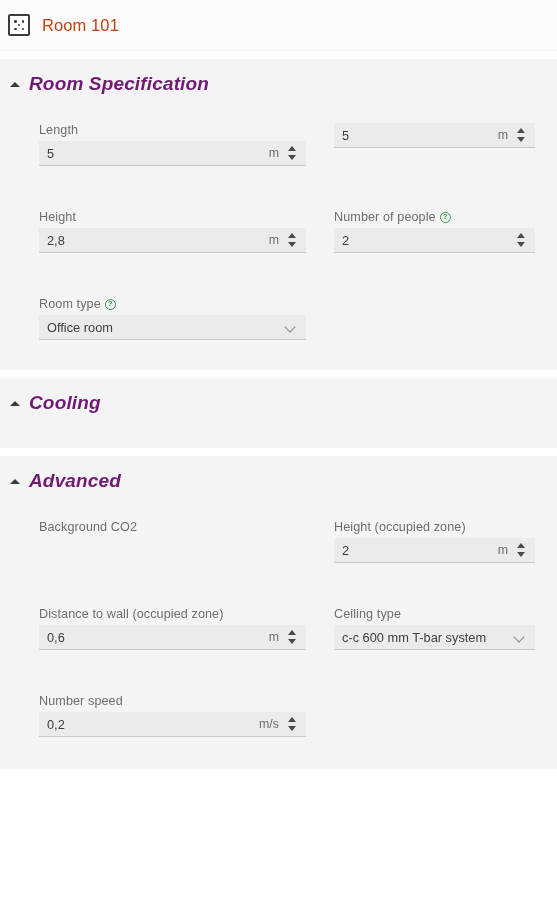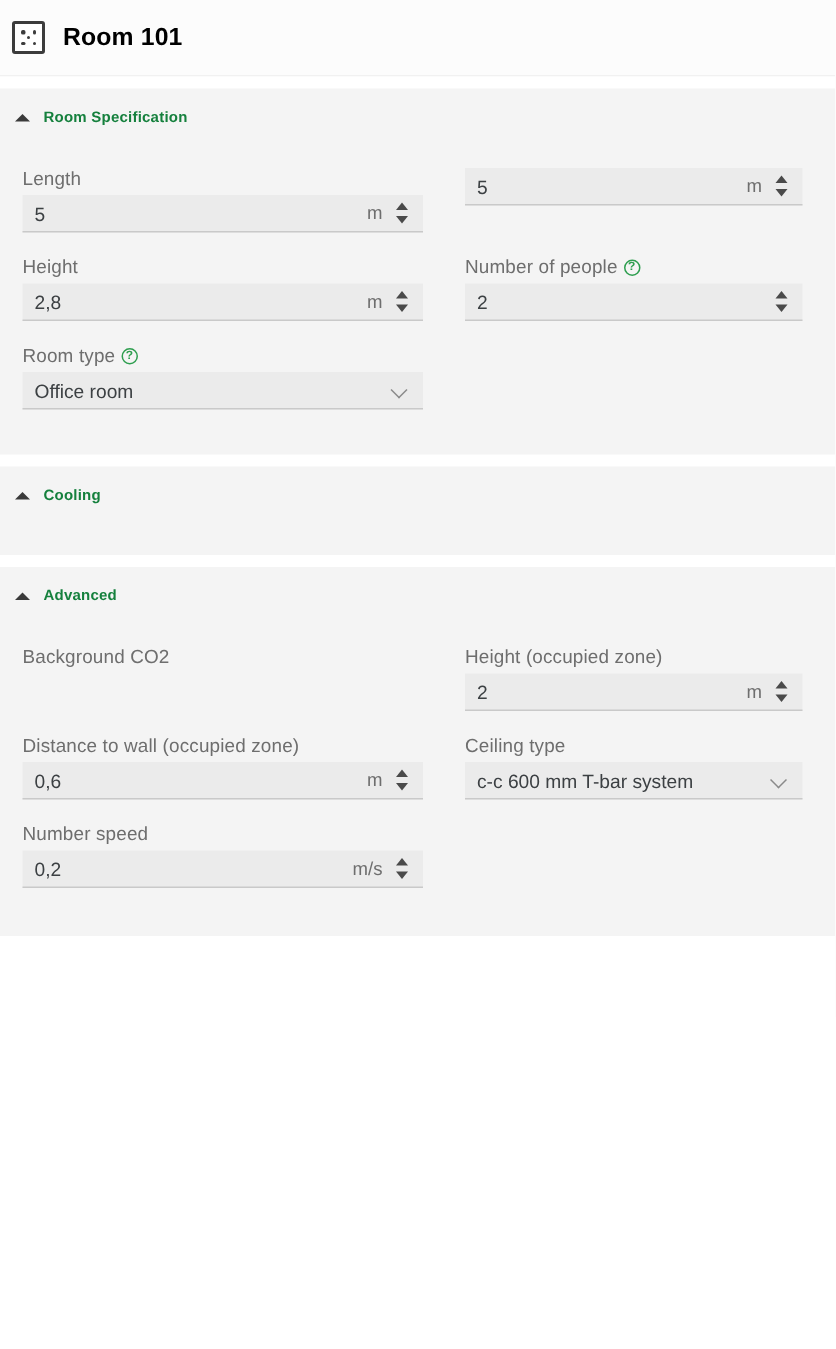--- a/index.html
+++ b/index.html
@@ -44,22 +44,22 @@
     border-radius: 50%;
   }
   .room-icon i.d1 { left: 4px;  top: 4px; }
   .room-icon i.d2 { left: 11.5px; top: 4px; }
   .room-icon i.d3 { left: 7.7px; top: 7.7px; }
   .room-icon i.d4 { left: 4px;  top: 11.5px; }
   .room-icon i.d5 { left: 11.5px; top: 11.5px; }
 
   .header-title {
     font-size: 16.5px;
-    font-weight: bold;
-    color: #000000;
+    font-weight: normal;
+    color: #c2410c;
     letter-spacing: 0.1px;
   }
 
   
   .sections { padding-top: 8px; background: #ffffff; }
 
   .section {
     background: #f4f4f4;
     margin-bottom: 8px;
     padding: 0 0 14px 0;
@@ -77,33 +77,35 @@
   }
   .caret {
     width: 0; height: 0;
     border-left: 5px solid transparent;
     border-right: 5px solid transparent;
     border-bottom: 5px solid #3a3a3a;
     margin-right: 9px;
     flex: 0 0 auto;
   }
   .section-title {
-    font-size: 10px;
+    font-size: 19px;
     font-weight: bold;
-    color: #15803d;
+    color: #701a75;
     letter-spacing: 0.15px;
+    font-style: italic;
   }
 
   
   .grid {
     display: grid;
     grid-template-columns: 267px 1fr;
-    padding: 6px 22px 0 15px;
+    padding: 6px 22px 0 39px;
     column-gap: 28px;
     row-gap: 0;
+    gap: 28px;
   }
   .cell { padding-top: 16px; }
 
   .field-label {
     display: flex;
     align-items: center;
     font-size: 12.6px;
     color: #6e6e6e;
     margin-bottom: 4px;
     letter-spacing: 0.1px;

